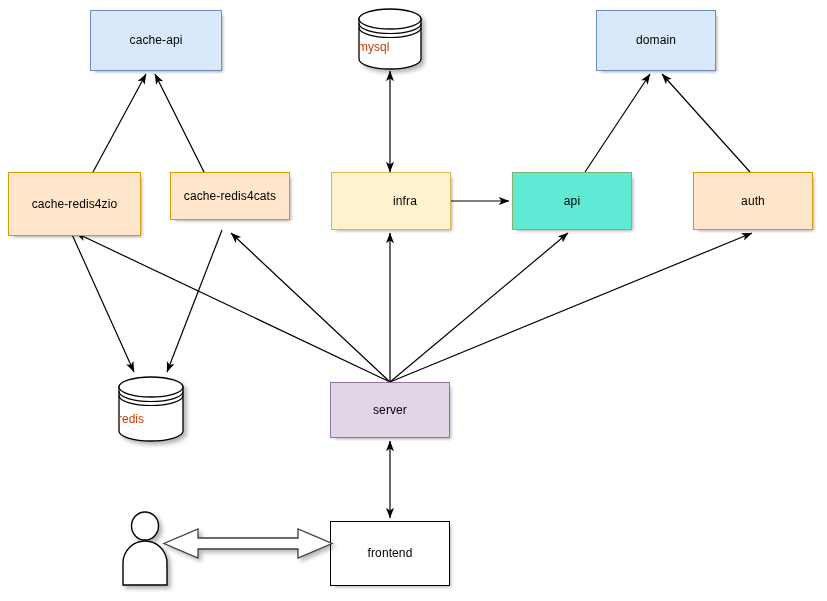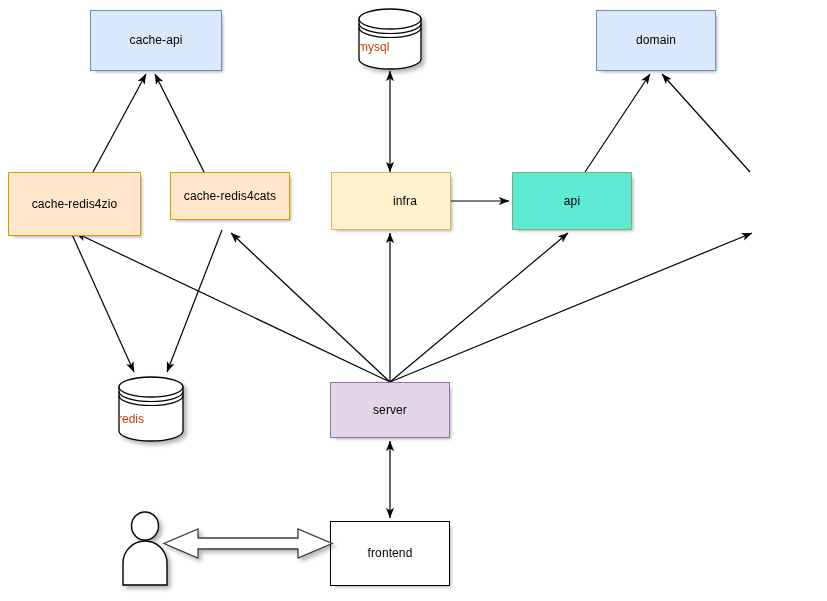--- a/index.html
+++ b/index.html
@@ -126,20 +126,23 @@
   </div>
 
   <div class="node" style="left:331px; top:172px; width:120px; height:58px; background:#fff2cc; border:1px solid #d6b656;padding-left:28px;">
     <span class="node-label">infra</span>
   </div>
 
   <div class="node" style="left:512px; top:172px; width:120px; height:58px; background:#5eead4; border:1px solid #82b366;">
     <span class="node-label">api</span>
   </div>
 
+  <div class="node" style="left:693px; top:172px; width:120px; height:58px; background:#ffe6cc; border:1px solid #d79b00;">
+    <span class="node-label">auth</span>
+  </div>
 
   <div class="node" style="left:330px; top:521px; width:120px; height:65px; background:#ffffff; border:1px solid #000000;">
     <span class="node-label">frontend</span>
   </div>
 
   <div class="node" style="left:330px; top:382px; width:120px; height:56px; background:#e1d5e7; border:1px solid #9673a6;">
     <span class="node-label">server</span>
   </div>
 
   <svg class="cyl" style="left:358px; top:8px;" width="64" height="62" viewBox="0 0 64 62">

